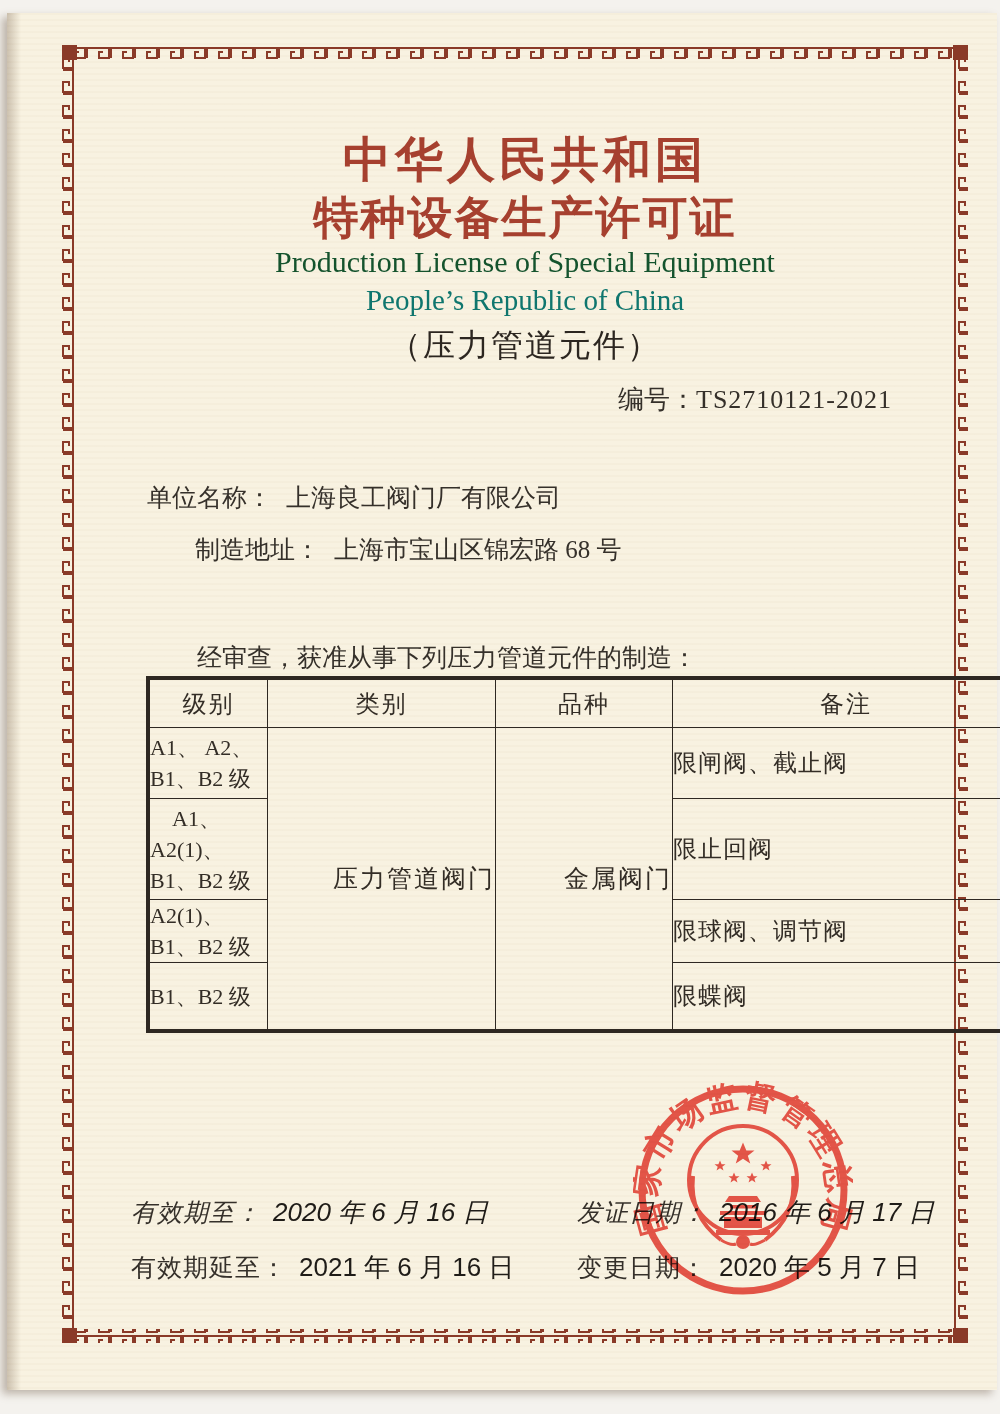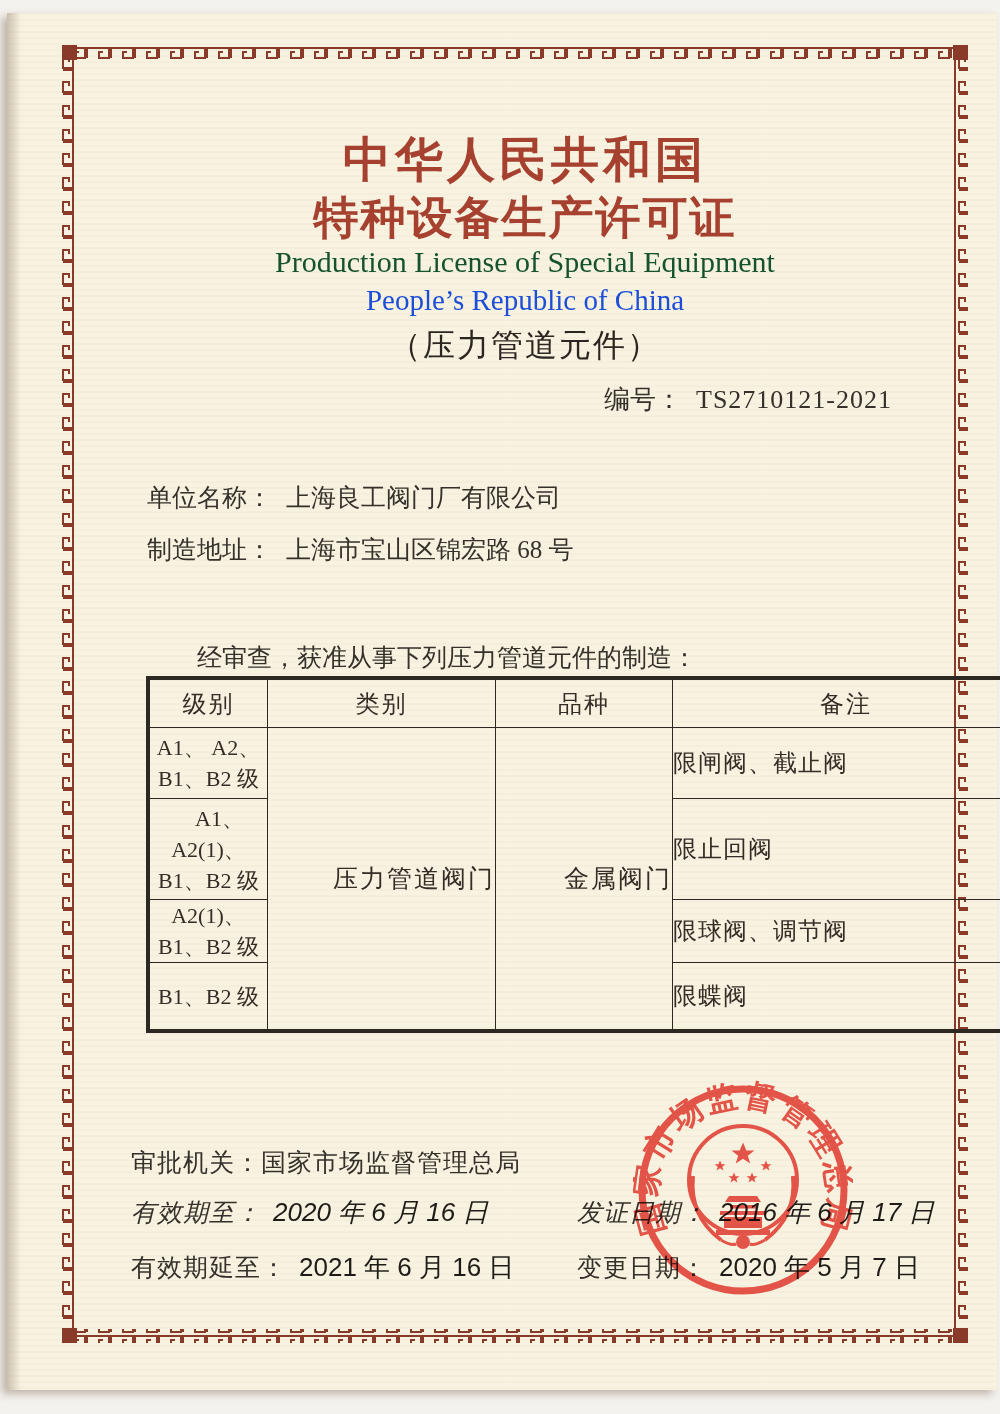--- a/index.html
+++ b/index.html
@@ -10,35 +10,35 @@
   .paper::before{content:"";position:absolute;inset:0;pointer-events:none;
          background:repeating-linear-gradient(180deg,rgba(205,185,150,.07) 0 2px,rgba(255,255,255,0) 2px 6px);}
   .paper::after{content:"";position:absolute;left:0;top:0;bottom:0;width:14px;pointer-events:none;
          background:linear-gradient(90deg,rgba(90,65,45,.28),rgba(90,65,45,0));}
   .frame{position:absolute;left:62px;top:45px;}
   .abs{position:absolute;}
   .titlewrap{left:50px;width:950px;text-align:center;}
   .t-cn1{top:128px;font-size:48px;font-weight:bold;letter-spacing:4px;color:#a6402f;}
   .t-cn2{top:188px;font-size:45px;font-weight:bold;letter-spacing:2px;color:#a6402f;}
   .t-en1{top:245px;font-size:30px;color:#14532d;}
-  .t-en2{top:284px;font-size:29px;color:#1d4ed8;}
+  .t-en2{top:284px;font-size:29px;color:#0f766e;}
   .t-sub{top:324px;font-size:32px;letter-spacing:2px;color:#2c2620;}
   .serial{top:382px;right:108px;font-size:26px;}
-  .serial .val{letter-spacing:1px;margin-left:14px;}
+  .serial .val{letter-spacing:1px;}
   .fieldline{left:147px;font-size:25px;}
   .f-name{top:481px;}
-  .f-addr{top:533px;}
+  .f-addr{top:533px;margin-left:48px;}
   .fieldline .val{margin-left:14px;}
   .intro{left:197px;top:641px;font-size:25px;}
   table.scope{position:absolute;left:147px;top:677px;width:875px;border-collapse:collapse;
         table-layout:fixed;font-size:24px;color:#332d26;}
   table.scope th,table.scope td{border:1.6px solid #2e2822;padding:0;}
   table.scope{border:3px solid #2e2822;outline:0.5px solid #2e2822;}
   th.hd{font-weight:normal;text-align:center;letter-spacing:2px;}
-  td.grade{font-size:22px;line-height:31px;white-space:pre-line;text-align:center;padding-left:8px;vertical-align:middle;}
+  td.grade{font-size:22px;line-height:31px;white-space:pre-line;text-align:left;padding-left:8px;vertical-align:middle;}
   td.mid{text-align:right;vertical-align:middle;font-size:25px;letter-spacing:2px;}
   td.remark{text-align:left;padding-left:13px;vertical-align:middle;letter-spacing:1px;}
   .footline{font-size:25px;}
   .fl-l{left:131px;}
   .fl-r{left:577px;}
   .fy1{top:1146px;}
   .fy2{top:1195px;font-style:italic;}
   .fy3{top:1250px;}
   .footline .val{margin-left:12px;font-family:"Liberation Sans","DejaVu Sans",sans-serif;font-size:26px;color:#1f1c18;}
   .footline .lab{letter-spacing:1px;}
@@ -120,23 +120,20 @@
 B1、B2 级</td>
       <td class="remark">限球阀、调节阀</td>
     </tr>
     <tr style="height:68px">
       <td class="grade">B1、B2 级</td>
       <td class="remark">限蝶阀</td>
     </tr>
   </tbody>
     </table>
 
-  <div class="abs footline fl-l fy1">
-    <span class="lab">审批机关：</span><span class="lab">国家市场监督管理总局</span>
-  </div>
   <div class="abs footline fl-l fy2">
     <span class="lab">有效期至：</span><span class="val">2020 年 6 月 16 日</span>
   </div>
   <div class="abs footline fl-l fy3">
     <span class="lab">有效期延至：</span><span class="val">2021 年 6 月 16 日</span>
   </div>
   <div class="abs footline fl-r fy2">
     <span class="lab">发证日期：</span><span class="val">2016 年 6 月 17 日</span>
   </div>
   <div class="abs footline fl-r fy3">

